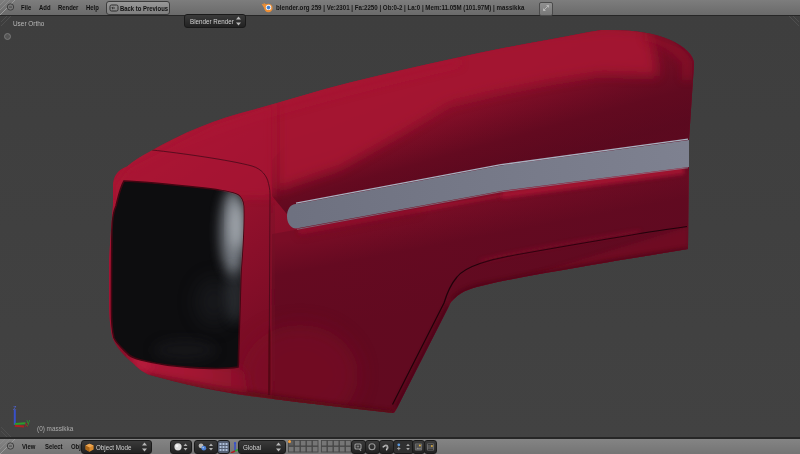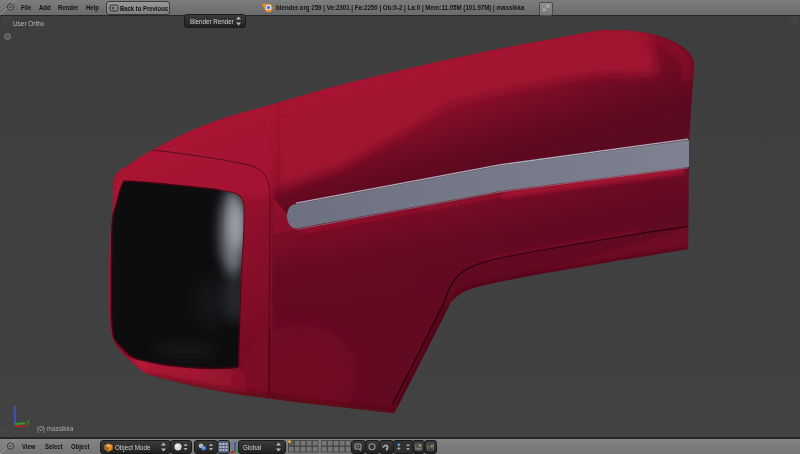--- a/index.html
+++ b/index.html
@@ -266,21 +266,21 @@
   <svg width="20" height="15" style="position:absolute;left:0;top:0">
     <path d="M0,15 L15,0" stroke="#9a9a9a" stroke-width="1"></path>
     <path d="M0,10 L10,0 M0,5 L5,0" stroke="#8a8a8a" stroke-width="1"></path>
     <circle cx="10.5" cy="7" r="3.2" fill="#828282" stroke="#3f3f3f" stroke-width="1"></circle>
     <rect x="9" y="6.6" width="3" height="0.9" fill="#3f3f3f"></rect>
   </svg>
   <div class="mtxt" style="left:22px;top:3px;">View</div>
   <div class="mtxt" style="left:45px;top:3px;">Select</div>
   <div class="mtxt" style="left:71px;top:3px;">Object</div>
 
-  <div class="ddark" style="left:100px;top:1px;width:69px;height:12px;">
+  <div class="ddark" style="left:81px;top:1px;width:69px;height:12px;">
     <svg width="10" height="10" style="position:absolute;left:2.5px;top:1.5px">
       <path d="M4.5,0.8 L8.6,2.6 L8.6,6.6 L4.5,8.8 L0.6,6.6 L0.6,2.6 Z" fill="#d88a2e"></path>
       <path d="M4.5,0.8 L8.6,2.6 L4.5,4.4 L0.6,2.6 Z" fill="#eda652"></path>
       <path d="M4.5,4.4 L4.5,8.8 L0.6,6.6 L0.6,2.6 Z" fill="#a86418"></path>
     </svg>
     <div class="dtxt" style="left:14px;top:2px;">Object Mode</div>
     <svg width="7" height="10" style="position:absolute;right:3px;top:1px">
       <path d="M3.5,0.5 L6,3.5 L1,3.5 Z" fill="#b8b8b8"></path>
       <path d="M3.5,9.5 L6,6.5 L1,6.5 Z" fill="#b8b8b8"></path>
     </svg>

